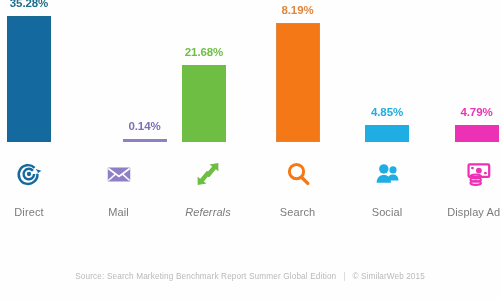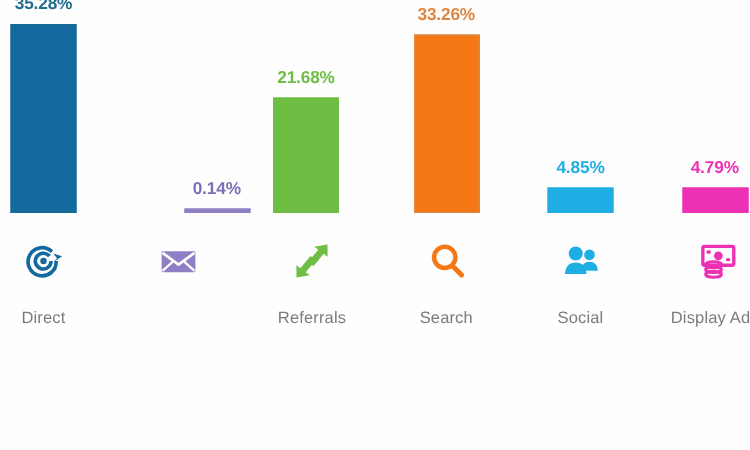--- a/index.html
+++ b/index.html
@@ -123,21 +123,21 @@
       </div>
       <div class="col" style="left: 182px;">
         <div class="bar-wrap" style="height: 77px;">
           <div class="bar" style="height: 77px; background: rgb(111, 190, 68); border-color: rgb(111, 190, 68);"></div>
           <div class="val" style="bottom: 84px; color: rgb(111, 190, 68);">21.68%</div>
         </div>
       </div>
       <div class="col" style="left: 275.5px;">
         <div class="bar-wrap" style="height: 119px;">
           <div class="bar" style="height: 119px; background: rgb(244, 120, 22); border-color: rgb(224, 135, 63);"></div>
-          <div class="val" style="bottom: 126px; color: rgb(224, 135, 63);">33.26%</div>
+          <div class="val" style="bottom: 126px; color: rgb(224, 135, 63);">8.19%</div>
         </div>
       </div>
       <div class="col" style="left: 365px;">
         <div class="bar-wrap" style="height: 17px;">
           <div class="bar" style="height: 17px; background: rgb(30, 174, 228); border-color: rgb(30, 174, 228);"></div>
           <div class="val" style="bottom: 24px; color: rgb(30, 174, 228);">4.85%</div>
         </div>
       </div>
       <div class="col" style="left: 454.5px;">
         <div class="bar-wrap" style="height: 17px;">
@@ -162,22 +162,23 @@
         <div class="leg-label">Direct</div>
       </div>
       <div class="leg" style="left: 73.5px;">
         <div class="leg-icon">
           <svg xmlns="http://www.w3.org/2000/svg" width="30" height="30" viewBox="0 0 32 32">
             <rect x="4" y="9" width="24" height="15" rx="1" fill="#8f7fc4"></rect>
             <path d="M4.6 10.2 16 18.6l11.4-8.4" fill="none" stroke="#ffffff" stroke-width="1.9"></path>
             <path d="M4.6 23 12 16.4M27.4 23 20 16.4" fill="none" stroke="#ffffff" stroke-width="1.6"></path>
           </svg>
         </div>
-      </div>
-      <div class="leg" style="left: 163px;">
+        <div class="leg-label">Mail</div>
+      </div>
+      <div class="leg" style="left: 163px; font-style: italic;">
         <div class="leg-icon">
           <svg xmlns="http://www.w3.org/2000/svg" width="30" height="30" viewBox="0 0 32 32">
             <g fill="#6fbe44">
               <path d="M27 4.2 17.6 5.8l2.9 2.2-7.2 8.6 3.8 3 7.2-8.7 2.8 2.1z"></path>
               <path d="M5 27.8l9.4-1.6-2.9-2.2 7.2-8.6-3.8-3-7.2 8.7-2.8-2.1z"></path>
             </g>
           </svg>
         </div>
         <div class="leg-label">Referrals</div>
       </div>
@@ -214,14 +215,17 @@
               <ellipse cx="14.6" cy="18.6" rx="5.6" ry="2.1"></ellipse>
               <ellipse cx="14.6" cy="22.1" rx="5.6" ry="2.1"></ellipse>
               <ellipse cx="14.6" cy="25.5" rx="5.6" ry="2.1"></ellipse>
             </g>
           </svg>
         </div>
         <div class="leg-label">Display Ads</div>
       </div>
     </div>
 
+  <div id="footer">
+    <span>Source: Search Marketing Benchmark Report Summer Global Edition</span><span class="sep">|</span><span class="cr">© SimilarWeb 2015</span>
+  </div>
 
 </div>
 
 </body></html>

